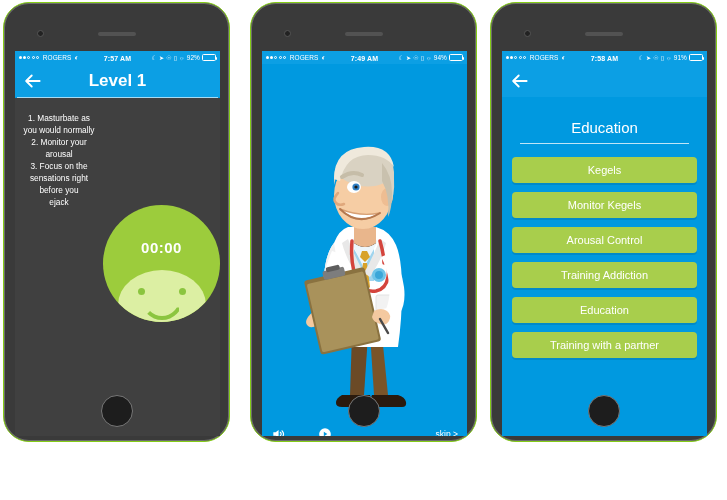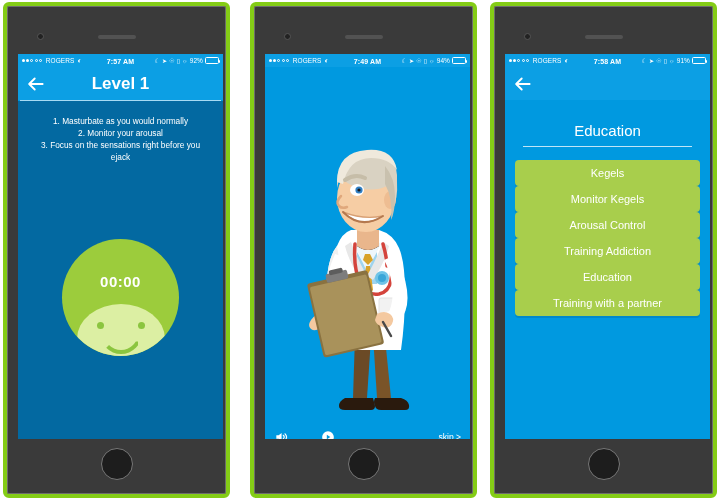--- a/index.html
+++ b/index.html
@@ -12,24 +12,24 @@
   .stage {
     position:relative;
     width:727px; height:500px;
     background:#ffffff;
   }
 
   
   .phone {
     position:absolute;
     top:2px;
-    width:227px; height:496px;
+    width:227px; height:440px;
     background:#3a3a3a;
-    border-radius:6px;
-    border:4px solid #84cc16;
+    border-radius:26px;
+    border:1px solid #84cc16;
     box-shadow:0 0 0 1px #6d6d6d inset;
   }
   .phone.p1 { left:3px; }
   .phone.p2 { left:250px; }
   .phone.p3 { left:490px; }
 
   .speaker-grille {
     position:absolute;
     top:29px; left:50%;
     transform:translateX(-50%);
@@ -135,22 +135,22 @@
   .nav-divider {
     height:1px;
     background:rgba(255,255,255,0.65);
     margin:0 2px;
   }
 
   
   .s1-body {
     height:calc(100% - 47px);
     display:flex;
-    flex-direction:column;
-    background:#0369a1;
+    flex-direction:row;
+    background:#404040;
   }
   .instructions {
     padding:14px 8px 0 8px;
     text-align:center;
     color:#ffffff;
     font-size:8.3px;
     line-height:12px;
   }
   .instructions div { white-space:normal; }
   .timer-wrap {
@@ -275,20 +275,21 @@
   }
   .s3-divider {
     height:1px;
     background:rgba(255,255,255,0.75);
     margin:0 18px 13px 18px;
   }
   .menu-list {
     padding:0 10px;
     display:flex;
     flex-direction:column;
+    gap:9px;
   }
   .menu-item {
     height:26px;
     border-radius:4px;
     background:#a8ce4c;
     color:#ffffff;
     font-size:11px;
     display:flex;
     align-items:center;
     justify-content:center;

